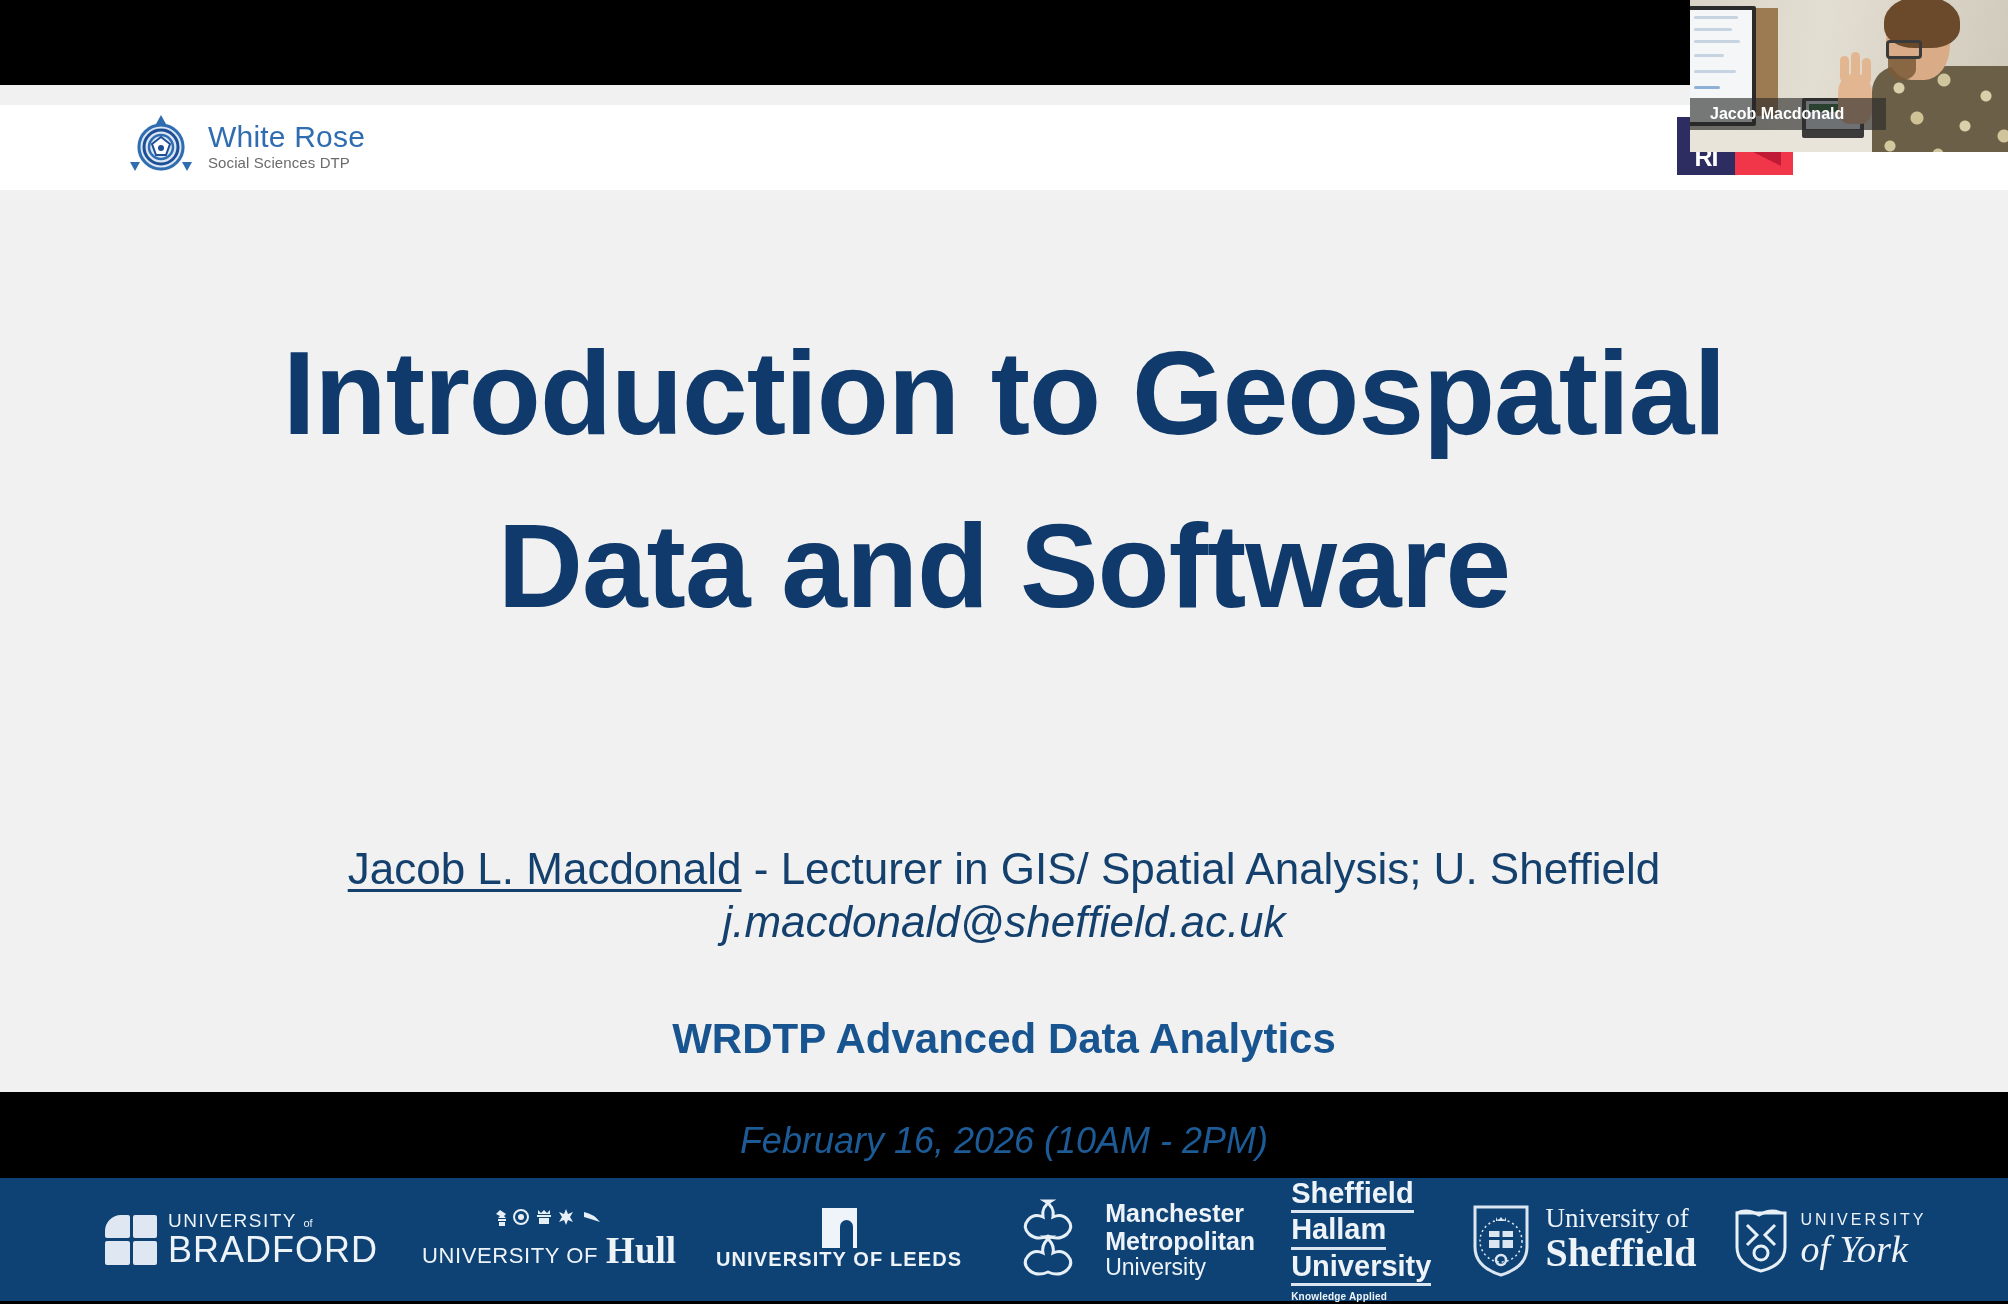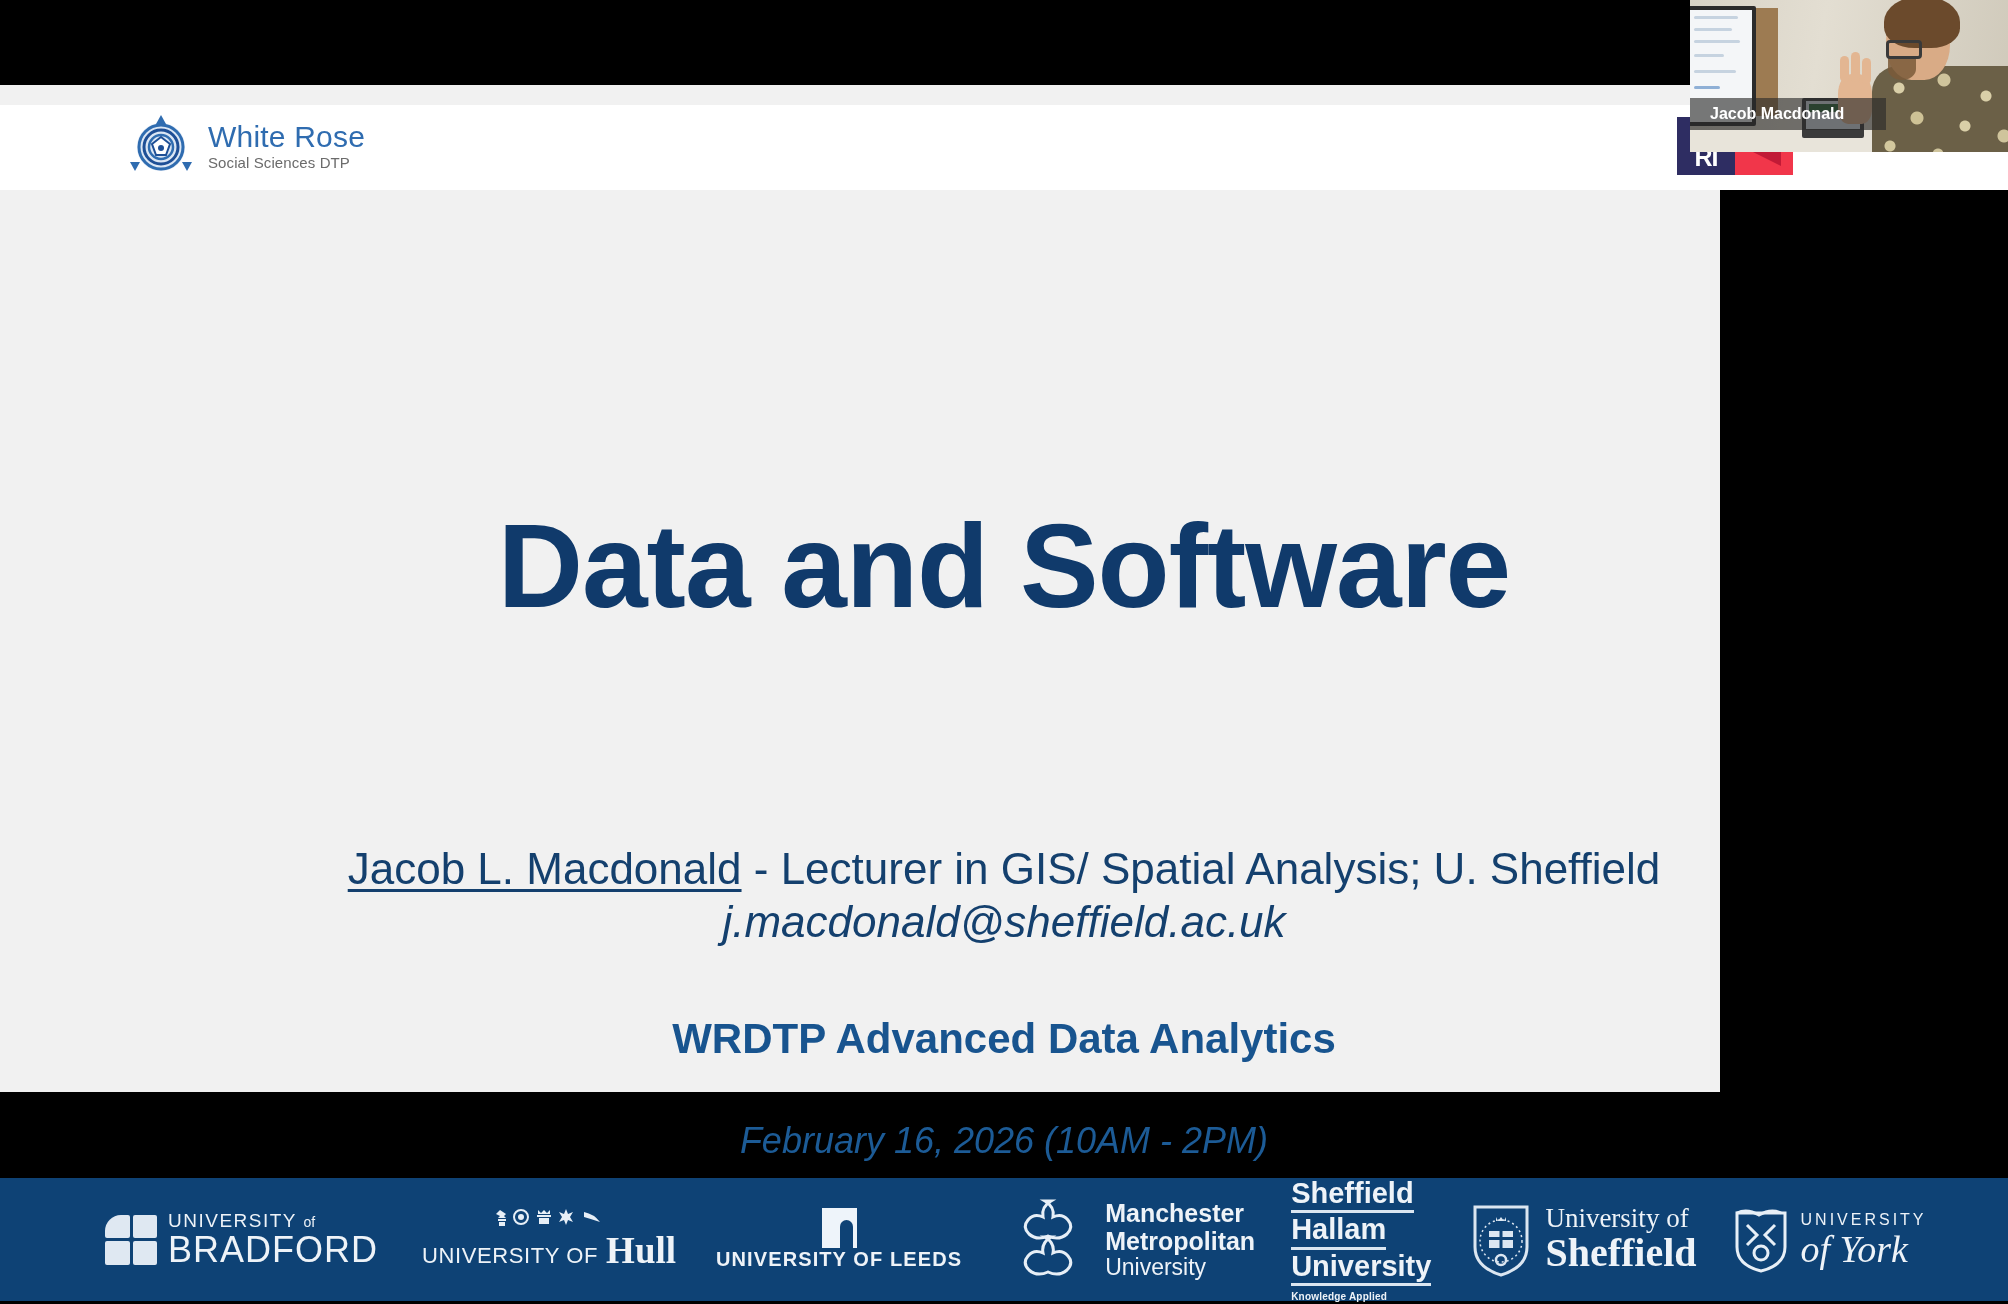--- a/index.html
+++ b/index.html
@@ -6,21 +6,21 @@
   body{
     width:2008px;height:1304px;position:relative;overflow:hidden;
     font-family:"Liberation Sans", sans-serif;
   }
 
   
   #screen{position:absolute;inset:0;background:#000;}
 
   
   #slide{
-    position:absolute;left:0;top:85px;width:1720px;height:1007px;
+    position:absolute;left:0;top:85px;width:2008px;height:1007px;
     background:#f1f1f1;
   }
 
   
   #slide-header{
     position:absolute;left:0;top:20px;width:2008px;height:85px;
     background:#ffffff;
   }
 
   
@@ -85,21 +85,21 @@
 
   
   #uni-bradford{gap:11px;margin-right:44px;}
   .brad-mark{width:52px;height:50px;display:grid;grid-template-columns:1fr 1fr;
     grid-template-rows:1fr 1fr;gap:3px;}
   .brad-mark i{background:#dfe8f2;display:block;border-radius:2px;}
   .brad-mark i:nth-child(1){background:linear-gradient(0deg,#dfe8f2 0 100%);
     border-top-left-radius:16px;}
   .brad-txt{display:flex;flex-direction:column;line-height:1;}
   .brad-top{font-size:19px;letter-spacing:1.5px;}
-  .brad-top small{font-size:14px;letter-spacing:0;}
+  .brad-top small{font-size:11px;letter-spacing:0;}
   .brad-bot{font-size:36px;letter-spacing:1px;margin-top:2px;}
 
   
   #uni-hull{flex-direction:column;align-items:center;margin-right:40px;}
   .hull-syms{display:flex;gap:6px;font-size:19px;line-height:1;color:#e7eff7;}
   .hull-row{display:flex;align-items:baseline;gap:8px;margin-top:1px;}
   .hull-small{font-size:22px;letter-spacing:.6px;}
   .hull-big{font-size:37px;font-family:"Liberation Serif",serif;font-weight:bold;}
 
   
@@ -220,20 +220,21 @@
 
       <div id="ukri-logo">
         <div id="ukri-box">
           <span>UK</span>
           <span>RI</span>
         </div>
         <div id="ukri-chev"></div>
       </div>
     </div>
 
+    <div class="title" id="title-1">Introduction to Geospatial</div>
     <div class="title" id="title-2">Data and Software</div>
 
     <div id="byline"><u>Jacob L. Macdonald</u><span> - Lecturer in GIS/ Spatial Analysis; U. Sheffield</span></div>
     <div id="email">j.macdonald@sheffield.ac.uk</div>
 
     <div id="course">WRDTP Advanced Data Analytics</div>
     <div id="date">February 16, 2026 (10AM - 2PM)</div>
 
     <div id="footer">
 

